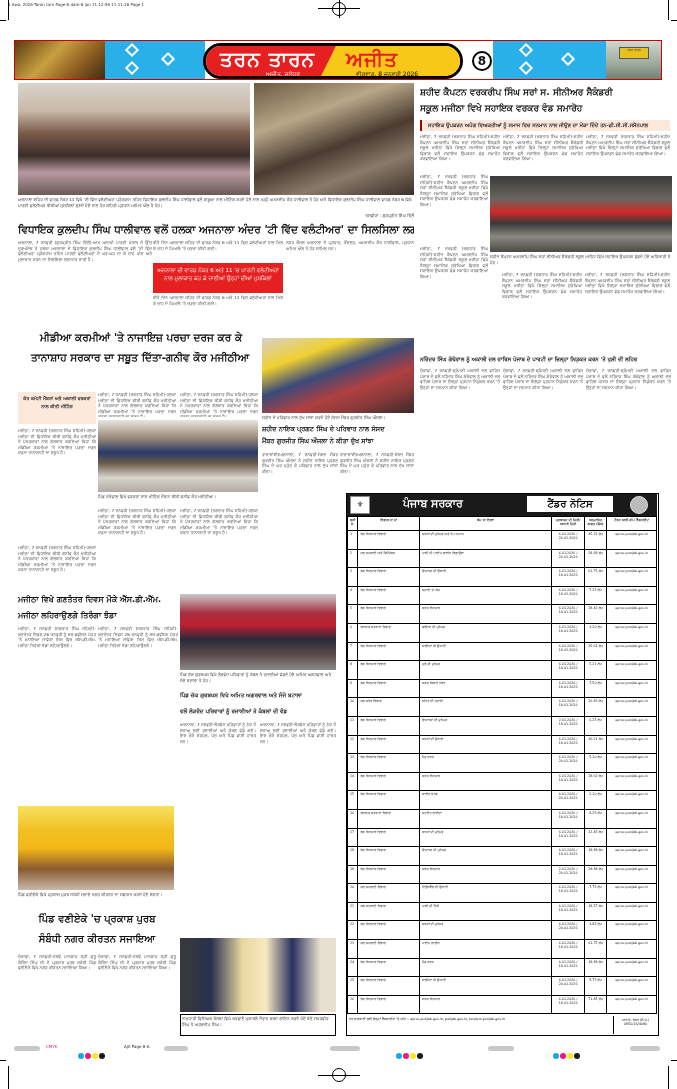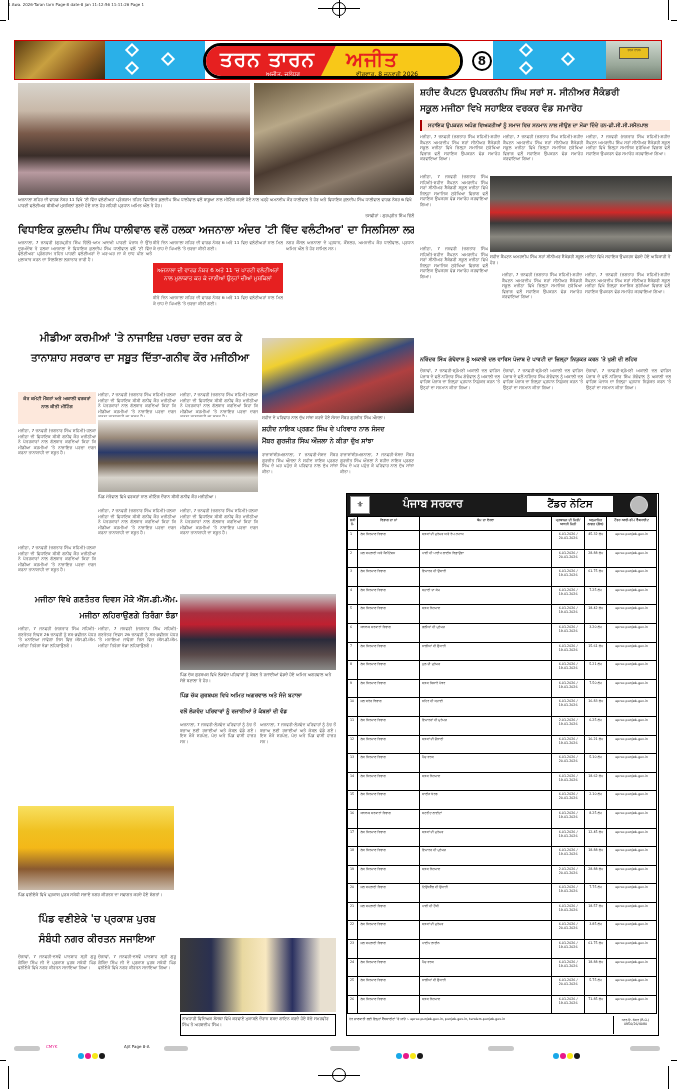--- a/index.html
+++ b/index.html
@@ -93,21 +93,21 @@
 <div class="abs cap" style="left:18px;top:197px;width:396px;height:22px">ਅਜਨਾਲਾ ਸ਼ਹਿਰ ਦੀ ਵਾਰਡ ਨੰਬਰ 11 ਵਿਖੇ 'ਟੀ ਵਿੱਦ ਵਲੰਟੀਅਰ' ਪ੍ਰੋਗਰਾਮ ਤਹਿਤ ਵਿਧਾਇਕ ਕੁਲਦੀਪ ਸਿੰਘ ਧਾਲੀਵਾਲ ਵਲੋਂ ਬਾਬੂਆ ਨਾਲ ਮੀਟਿੰਗ ਕਰਦੇ ਹੋਏ ਨਾਲ ਖੜ੍ਹੇ ਅਮਨਦੀਪ ਕੌਰ ਧਾਲੀਵਾਲ ਤੇ ਹੋਰ ਅਤੇ ਵਿਧਾਇਕ ਕੁਲਦੀਪ ਸਿੰਘ ਧਾਲੀਵਾਲ ਵਾਰਡ ਨੰਬਰ 6 ਵਿਖੇ ਪਾਰਟੀ ਵਲੰਟੀਅਰ ਬੀਬੀਆਂ ਮੁਸ਼ਕਿਲਾਂ ਸੁਣਦੇ ਹੋਏ ਨਾਲ ਹੋਰ ਸ਼ਹਿਰੀ ਪ੍ਰਧਾਨ ਅਮਿਤ ਔਲ ਤੇ ਹੋਰ।</div>
 <div class="abs cap" style="left:330px;top:213px;width:84px;text-align:right">ਤਸਵੀਰਾਂ : ਗੁਰਪ੍ਰੀਤ ਸਿੰਘ ਢਿੱਲੋਂ</div>
 
 <div class="abs headline" style="left:18px;top:222px;width:396px;font-size:10.5px;line-height:14px">ਵਿਧਾਇਕ ਕੁਲਦੀਪ ਸਿੰਘ ਧਾਲੀਵਾਲ ਵਲੋਂ ਹਲਕਾ ਅਜਨਾਲਾ ਅੰਦਰ 'ਟੀ ਵਿੱਦ ਵਲੰਟੀਅਰ' ਦਾ ਸਿਲਸਿਲਾ ਲਗਾਤਾਰ ਜਾਰੀ</div>
 <div class="abs body-txt" style="left:18px;top:240px;width:134px;height:74px">ਅਜਨਾਲਾ, 7 ਜਨਵਰੀ (ਗੁਰਪ੍ਰੀਤ ਸਿੰਘ ਢਿੱਲੋਂ)-ਆਮ ਆਦਮੀ ਪਾਰਟੀ ਪੰਜਾਬ ਦੇ ਉੱਚ ਦੂਰਅੰਦੇਸ਼ ਤੇ ਹਲਕਾ ਅਜਨਾਲਾ ਦੇ ਵਿਧਾਇਕ ਕੁਲਦੀਪ ਸਿੰਘ ਧਾਲੀਵਾਲ ਵਲੋਂ 'ਟੀ ਵਿੱਦ ਵਲੰਟੀਅਰ' ਪ੍ਰੋਗਰਾਮ ਤਹਿਤ ਪਾਰਟੀ ਵਲੰਟੀਅਰਾਂ ਦੇ ਘਰ-ਘਰ ਜਾ ਕੇ ਚਾਹ ਪੀਣ ਅਤੇ ਮੁਲਾਕਾਤ ਕਰਨ ਦਾ ਸਿਲਸਿਲਾ ਲਗਾਤਾਰ ਜਾਰੀ ਹੈ।</div>
 <div class="abs body-txt" style="left:153px;top:240px;width:130px;height:22px">ਬੀਤੇ ਦਿਨ ਅਜਨਾਲਾ ਸ਼ਹਿਰ ਦੀ ਵਾਰਡ ਨੰਬਰ 6 ਅਤੇ 11 ਵਿਚ ਵਲੰਟੀਅਰਾਂ ਨਾਲ ਮਿਲ ਕੇ ਚਾਹ ਦੇ ਪਿਆਲੇ 'ਤੇ ਚਰਚਾ ਕੀਤੀ ਗਈ।</div>
 <div class="abs hl-red-box" style="left:153px;top:263px;width:130px;height:30px;font-size:5.5px;line-height:8px">ਅਜਨਾਲਾ ਦੀ ਵਾਰਡ ਨੰਬਰ 6 ਅਤੇ 11 'ਚ ਪਾਰਟੀ ਵਲੰਟੀਅਰਾਂ ਨਾਲ ਮੁਲਾਕਾਤ ਕਰ ਕੇ ਜਾਣੀਆਂ ਉਨ੍ਹਾਂ ਦੀਆਂ ਮੁਸ਼ਕਿਲਾਂ</div>
 <div class="abs body-txt" style="left:153px;top:295px;width:130px;height:19px">ਬੀਤੇ ਦਿਨ ਅਜਨਾਲਾ ਸ਼ਹਿਰ ਦੀ ਵਾਰਡ ਨੰਬਰ 6 ਅਤੇ 11 ਵਿਚ ਵਲੰਟੀਅਰਾਂ ਨਾਲ ਮਿਲ ਕੇ ਚਾਹ ਦੇ ਪਿਆਲੇ 'ਤੇ ਚਰਚਾ ਕੀਤੀ ਗਈ।</div>
 <div class="abs body-txt" style="left:286px;top:240px;width:128px;height:74px">ਨਗਰ ਕੌਂਸਲ ਅਜਨਾਲਾ ਦੇ ਪ੍ਰਧਾਨ, ਕੌਂਸਲਰ, ਅਮਨਦੀਪ ਕੌਰ ਧਾਲੀਵਾਲ, ਪ੍ਰਧਾਨ ਅਮਿਤ ਔਲ ਤੇ ਹੋਰ ਸ਼ਾਮਿਲ ਸਨ।</div>
 
-<div class="abs headline" style="left:420px;top:86px;width:250px;font-size:9px;line-height:13px">ਸ਼ਹੀਦ ਕੈਪਟਨ ਉਪਕਰਨੀਪ ਸਿੰਘ ਸਰਾਂ ਸ. ਸੀਨੀਅਰ ਸੈਕੰਡਰੀ</div>
+<div class="abs headline" style="left:420px;top:86px;width:250px;font-size:9px;line-height:13px">ਸ਼ਹੀਦ ਕੈਪਟਨ ਵਰਕਰੀਪ ਸਿੰਘ ਸਰਾਂ ਸ. ਸੀਨੀਅਰ ਸੈਕੰਡਰੀ</div>
 <div class="abs headline" style="left:420px;top:102px;width:250px;font-size:9px;line-height:13px">ਸਕੂਲ ਮਜੀਠਾ ਵਿਖੇ ਸਹਾਇਕ ਵਰਕਰ ਵੰਡ ਸਮਾਰੋਹ</div>
 <div class="abs sub-bar" style="left:420px;top:120px;width:250px;height:11px;overflow:hidden;white-space:nowrap">ਸਹਾਇਕ ਉਪਕਰਨ ਅਪੰਗ ਵਿਅਕਤੀਆਂ ਨੂੰ ਸਮਾਜ ਵਿਚ ਸਨਮਾਨ ਨਾਲ ਜੀਉਣ ਦਾ ਮੌਕਾ ਦਿੰਦੇ ਹਨ-ਡੀ.ਸੀ.ਸੀ.ਸਮੈਨਪਾਲ</div>
 <div class="abs body-txt" style="left:420px;top:134px;width:80px;height:38px">ਮਜੀਠਾ, 7 ਜਨਵਰੀ (ਜਗਤਾਰ ਸਿੰਘ ਸਹਿਮੀ)-ਸ਼ਹੀਦ ਕੈਪਟਨ ਅਮਰਦੀਪ ਸਿੰਘ ਸਰਾਂ ਸੀਨੀਅਰ ਸੈਕੰਡਰੀ ਸਕੂਲ ਮਜੀਠਾ ਵਿਖੇ ਜ਼ਿਲ੍ਹਾ ਸਮਾਜਿਕ ਸੁਰੱਖਿਆ ਵਿਭਾਗ ਵਲੋਂ ਸਹਾਇਕ ਉਪਕਰਨ ਵੰਡ ਸਮਾਰੋਹ ਕਰਵਾਇਆ ਗਿਆ।</div>
 <div class="abs body-txt" style="left:503px;top:134px;width:80px;height:38px">ਮਜੀਠਾ, 7 ਜਨਵਰੀ (ਜਗਤਾਰ ਸਿੰਘ ਸਹਿਮੀ)-ਸ਼ਹੀਦ ਕੈਪਟਨ ਅਮਰਦੀਪ ਸਿੰਘ ਸਰਾਂ ਸੀਨੀਅਰ ਸੈਕੰਡਰੀ ਸਕੂਲ ਮਜੀਠਾ ਵਿਖੇ ਜ਼ਿਲ੍ਹਾ ਸਮਾਜਿਕ ਸੁਰੱਖਿਆ ਵਿਭਾਗ ਵਲੋਂ ਸਹਾਇਕ ਉਪਕਰਨ ਵੰਡ ਸਮਾਰੋਹ ਕਰਵਾਇਆ ਗਿਆ।</div>
 <div class="abs body-txt" style="left:586px;top:134px;width:84px;height:38px">ਮਜੀਠਾ, 7 ਜਨਵਰੀ (ਜਗਤਾਰ ਸਿੰਘ ਸਹਿਮੀ)-ਸ਼ਹੀਦ ਕੈਪਟਨ ਅਮਰਦੀਪ ਸਿੰਘ ਸਰਾਂ ਸੀਨੀਅਰ ਸੈਕੰਡਰੀ ਸਕੂਲ ਮਜੀਠਾ ਵਿਖੇ ਜ਼ਿਲ੍ਹਾ ਸਮਾਜਿਕ ਸੁਰੱਖਿਆ ਵਿਭਾਗ ਵਲੋਂ ਸਹਾਇਕ ਉਪਕਰਨ ਵੰਡ ਸਮਾਰੋਹ ਕਰਵਾਇਆ ਗਿਆ।</div>
 <div class="abs body-txt" style="left:420px;top:174px;width:68px;height:70px">ਮਜੀਠਾ, 7 ਜਨਵਰੀ (ਜਗਤਾਰ ਸਿੰਘ ਸਹਿਮੀ)-ਸ਼ਹੀਦ ਕੈਪਟਨ ਅਮਰਦੀਪ ਸਿੰਘ ਸਰਾਂ ਸੀਨੀਅਰ ਸੈਕੰਡਰੀ ਸਕੂਲ ਮਜੀਠਾ ਵਿਖੇ ਜ਼ਿਲ੍ਹਾ ਸਮਾਜਿਕ ਸੁਰੱਖਿਆ ਵਿਭਾਗ ਵਲੋਂ ਸਹਾਇਕ ਉਪਕਰਨ ਵੰਡ ਸਮਾਰੋਹ ਕਰਵਾਇਆ ਗਿਆ।</div>
 <div class="abs photo ph-group3" style="left:490px;top:176px;width:182px;height:76px"></div>
 <div class="abs cap" style="left:490px;top:254px;width:182px;height:17px;overflow:hidden">ਸ਼ਹੀਦ ਕੈਪਟਨ ਅਮਰਦੀਪ ਸਿੰਘ ਸਰਾਂ ਸੀਨੀਅਰ ਸੈਕੰਡਰੀ ਸਕੂਲ ਮਜੀਠਾ ਵਿਖੇ ਸਹਾਇਕ ਉਪਕਰਨ ਵੰਡਦੇ ਹੋਏ ਅਧਿਕਾਰੀ ਤੇ ਹੋਰ।</div>
 <div class="abs body-txt" style="left:420px;top:246px;width:68px;height:60px">ਮਜੀਠਾ, 7 ਜਨਵਰੀ (ਜਗਤਾਰ ਸਿੰਘ ਸਹਿਮੀ)-ਸ਼ਹੀਦ ਕੈਪਟਨ ਅਮਰਦੀਪ ਸਿੰਘ ਸਰਾਂ ਸੀਨੀਅਰ ਸੈਕੰਡਰੀ ਸਕੂਲ ਮਜੀਠਾ ਵਿਖੇ ਜ਼ਿਲ੍ਹਾ ਸਮਾਜਿਕ ਸੁਰੱਖਿਆ ਵਿਭਾਗ ਵਲੋਂ ਸਹਾਇਕ ਉਪਕਰਨ ਵੰਡ ਸਮਾਰੋਹ ਕਰਵਾਇਆ ਗਿਆ।</div>
 <div class="abs body-txt" style="left:502px;top:272px;width:80px;height:42px">ਮਜੀਠਾ, 7 ਜਨਵਰੀ (ਜਗਤਾਰ ਸਿੰਘ ਸਹਿਮੀ)-ਸ਼ਹੀਦ ਕੈਪਟਨ ਅਮਰਦੀਪ ਸਿੰਘ ਸਰਾਂ ਸੀਨੀਅਰ ਸੈਕੰਡਰੀ ਸਕੂਲ ਮਜੀਠਾ ਵਿਖੇ ਜ਼ਿਲ੍ਹਾ ਸਮਾਜਿਕ ਸੁਰੱਖਿਆ ਵਿਭਾਗ ਵਲੋਂ ਸਹਾਇਕ ਉਪਕਰਨ ਵੰਡ ਸਮਾਰੋਹ ਕਰਵਾਇਆ ਗਿਆ।</div>
@@ -363,22 +363,22 @@
           <td class="c">6.01.2026 / 19.01.2026</td>
           <td class="c">71.85 ਲੱਖ</td>
           <td class="c">eproc.punjab.gov.in</td>
         </tr>
       </tbody>
   </table>
   <div class="abs tt-foot" style="left:2px;top:523px;width:262px;height:16px;overflow:hidden">ਹੋਰ ਜਾਣਕਾਰੀ ਲਈ ਇਨ੍ਹਾਂ ਵੈੱਬਸਾਈਟਾਂ 'ਤੇ ਜਾਓ :- eproc.punjab.gov.in, punjab.gov.in, tenders.punjab.gov.in</div>
   <div class="abs tt-foot" style="left:266px;top:522px;width:44px;height:18px;border-left:0.8px solid #000;text-align:center;padding-top:2px">ਆਰ.ਓ. ਨੰਬਰ (R.O.) 0950/26/4080</div>
 </div>
 
-<div class="abs headline" style="left:18px;top:594px;width:160px;font-size:8px;line-height:12px;text-align:right">ਮਜੀਠਾ ਵਿਖੇ ਗਣਤੰਤਰ ਦਿਵਸ ਮੌਕੇ ਐੱਸ.ਡੀ.ਐੱਮ.</div>
-<div class="abs headline" style="left:18px;top:610px;width:160px;font-size:8px;line-height:12px;text-align:right">ਮਜੀਠਾ ਲਹਿਰਾਉਣਗੇ ਤਿਰੰਗਾ ਝੰਡਾ</div>
+<div class="abs headline" style="left:18px;top:594px;width:160px;font-size:8px;line-height:12px;text-align:left">ਮਜੀਠਾ ਵਿਖੇ ਗਣਤੰਤਰ ਦਿਵਸ ਮੌਕੇ ਐੱਸ.ਡੀ.ਐੱਮ.</div>
+<div class="abs headline" style="left:18px;top:610px;width:160px;font-size:8px;line-height:12px;text-align:left">ਮਜੀਠਾ ਲਹਿਰਾਉਣਗੇ ਤਿਰੰਗਾ ਝੰਡਾ</div>
 <div class="abs body-txt" style="left:18px;top:626px;width:78px;height:96px">ਮਜੀਠਾ, 7 ਜਨਵਰੀ (ਜਗਤਾਰ ਸਿੰਘ ਸਹਿਮੀ)-ਗਣਤੰਤਰ ਦਿਵਸ 26 ਜਨਵਰੀ ਨੂੰ ਸਬ-ਡਵੀਜ਼ਨ ਪੱਧਰ 'ਤੇ ਮਨਾਇਆ ਜਾਵੇਗਾ ਜਿਸ ਵਿਚ ਐੱਸ.ਡੀ.ਐੱਮ. ਮਜੀਠਾ ਤਿਰੰਗਾ ਝੰਡਾ ਲਹਿਰਾਉਣਗੇ।</div>
 <div class="abs body-txt" style="left:98px;top:626px;width:80px;height:96px">ਮਜੀਠਾ, 7 ਜਨਵਰੀ (ਜਗਤਾਰ ਸਿੰਘ ਸਹਿਮੀ)-ਗਣਤੰਤਰ ਦਿਵਸ 26 ਜਨਵਰੀ ਨੂੰ ਸਬ-ਡਵੀਜ਼ਨ ਪੱਧਰ 'ਤੇ ਮਨਾਇਆ ਜਾਵੇਗਾ ਜਿਸ ਵਿਚ ਐੱਸ.ਡੀ.ਐੱਮ. ਮਜੀਠਾ ਤਿਰੰਗਾ ਝੰਡਾ ਲਹਿਰਾਉਣਗੇ।</div>
 
 <div class="abs photo ph-tractor" style="left:180px;top:594px;width:156px;height:76px"></div>
 <div class="abs cap" style="left:180px;top:672px;width:156px;height:17px;overflow:hidden">ਪਿੰਡ ਚੱਕ ਗੁਰਬਖਸ਼ ਵਿਖੇ ਲੋੜਵੰਦ ਪਰਿਵਾਰਾਂ ਨੂੰ ਕੰਬਲ ਤੇ ਰਜਾਈਆਂ ਵੰਡਦੇ ਹੋਏ ਅਮਿਤ ਅਗਰਵਾਲ ਅਤੇ ਸੰਜੇ ਬਟਾਲਾ ਤੇ ਹੋਰ।</div>
 <div class="abs headline" style="left:180px;top:690px;width:156px;font-size:5.5px;line-height:10px">ਪਿੰਡ ਚੱਕ ਗੁਰਬਖਸ਼ ਵਿਖੇ ਅਮਿਤ ਅਗਰਵਾਲ ਅਤੇ ਸੰਜੇ ਬਟਾਲਾ</div>
 <div class="abs headline" style="left:180px;top:706px;width:156px;font-size:5.5px;line-height:10px">ਵਲੋਂ ਲੋੜਵੰਦ ਪਰਿਵਾਰਾਂ ਨੂੰ ਰਜਾਈਆਂ ਤੇ ਕੰਬਲਾਂ ਦੀ ਵੰਡ</div>
 <div class="abs body-txt" style="left:180px;top:722px;width:76px;height:115px">ਅਜਨਾਲਾ, 7 ਜਨਵਰੀ-ਲੋੜਵੰਦ ਪਰਿਵਾਰਾਂ ਨੂੰ ਠੰਢ ਤੋਂ ਬਚਾਅ ਲਈ ਰਜਾਈਆਂ ਅਤੇ ਕੰਬਲ ਵੰਡੇ ਗਏ। ਇਸ ਮੌਕੇ ਸਰਪੰਚ, ਪੰਚ ਅਤੇ ਪਿੰਡ ਵਾਸੀ ਹਾਜ਼ਰ ਸਨ।</div>
 <div class="abs body-txt" style="left:260px;top:722px;width:76px;height:115px">ਅਜਨਾਲਾ, 7 ਜਨਵਰੀ-ਲੋੜਵੰਦ ਪਰਿਵਾਰਾਂ ਨੂੰ ਠੰਢ ਤੋਂ ਬਚਾਅ ਲਈ ਰਜਾਈਆਂ ਅਤੇ ਕੰਬਲ ਵੰਡੇ ਗਏ। ਇਸ ਮੌਕੇ ਸਰਪੰਚ, ਪੰਚ ਅਤੇ ਪਿੰਡ ਵਾਸੀ ਹਾਜ਼ਰ ਸਨ।</div>
 

